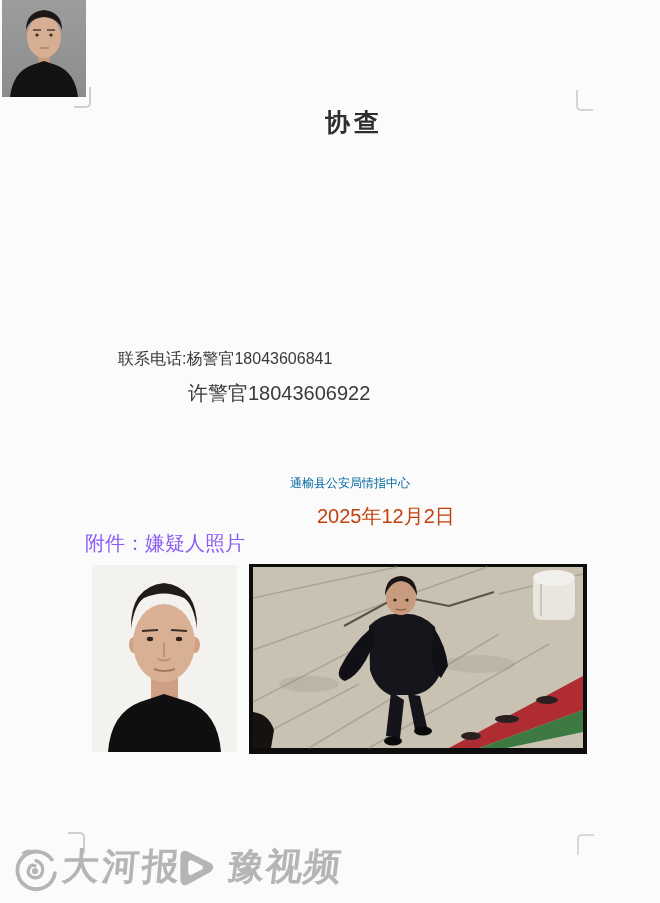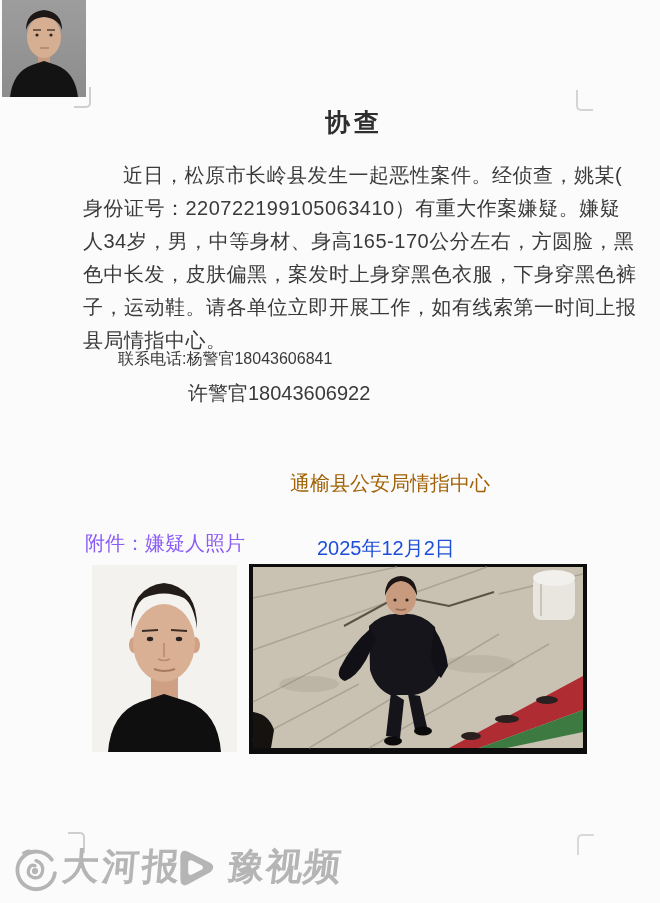--- a/index.html
+++ b/index.html
@@ -21,22 +21,22 @@
   
   .notice-title{
     position:absolute;left:12px;top:106px;width:660px;margin:0;
     text-align:center;font-size:25px;font-weight:600;color:#2e2e2e;letter-spacing:4px;padding-left:12px;
   }
   .body-block{position:absolute;left:83px;top:159px;width:520px;}
   .body-line{height:33px;line-height:33px;font-size:20px;white-space:nowrap;color:#3a3a3a;letter-spacing:0.5px;}
   .body-line.indent{padding-left:40px;}
   .contact-line1{position:absolute;left:118px;top:344px;height:30px;line-height:30px;font-size:16px;white-space:nowrap;}
   .contact-line2{position:absolute;left:188px;top:378px;height:30px;line-height:30px;font-size:20px;white-space:nowrap;text-align:center;}
-  .issuer-line{position:absolute;left:290px;top:469px;height:28px;line-height:28px;font-size:20px;white-space:nowrap;color:#a16207;}
-  .date-line{position:absolute;left:317px;top:502px;height:28px;line-height:28px;font-size:20px;white-space:nowrap;color:#1d4ed8;margin-top:32px;}
+  .issuer-line{position:absolute;left:290px;top:469px;height:28px;line-height:28px;font-size:12px;white-space:nowrap;color:#0369a1;}
+  .date-line{position:absolute;left:317px;top:502px;height:28px;line-height:28px;font-size:20px;white-space:nowrap;color:#c2410c;}
   .attachment-line{position:absolute;left:85px;top:529px;height:28px;line-height:28px;font-size:20px;white-space:nowrap;color:#8b5cf6;}
   
   .id-photo-large{position:absolute;left:92px;top:565px;width:145px;height:187px;}
   .surveillance-photo{position:absolute;left:249px;top:564px;width:338px;height:190px;}
   .id-photo-large svg,.surveillance-photo svg{display:block;}
   
   .footer-logos{position:absolute;left:0;top:840px;width:660px;height:60px;}
   .swirl-logo{position:absolute;left:12px;top:6px;width:46px;height:46px;}
   .brand1-text{position:absolute;left:62px;top:3px;font-size:37px;line-height:48px;font-weight:bold;color:#b5b5b5;transform:skewX(-5deg);letter-spacing:3px;white-space:nowrap;}
   .play-logo{position:absolute;left:172px;top:4px;width:46px;height:46px;}
@@ -68,28 +68,20 @@
     </svg>
   </div>
 
   <div class="corner-mark mark-br"></div>
   <div class="corner-mark mark-bl"></div>
   <div class="corner-mark mark-tr"></div>
   <div class="corner-mark mark-tl"></div>
 
   <h1 class="notice-title">协查</h1>
 
-  <div class="body-block">
-    <div class="body-line indent">近日，松原市长岭县发生一起恶性案件。经侦查，姚某(</div>
-    <div class="body-line">身份证号：220722199105063410）有重大作案嫌疑。嫌疑</div>
-    <div class="body-line">人34岁，男，中等身材、身高165-170公分左右，方圆脸，黑</div>
-    <div class="body-line">色中长发，皮肤偏黑，案发时上身穿黑色衣服，下身穿黑色裤</div>
-    <div class="body-line">子，运动鞋。请各单位立即开展工作，如有线索第一时间上报</div>
-    <div class="body-line">县局情指中心。</div>
-  </div>
 
   <div class="contact-line1">联系电话:杨警官18043606841</div>
   <div class="contact-line2">许警官18043606922</div>
 
   <div class="issuer-line">通榆县公安局情指中心</div>
   <div class="date-line">2025年12月2日</div>
   <div class="attachment-line">附件：嫌疑人照片</div>
 
   <div class="id-photo-large">
     <svg width="145" height="187" viewBox="0 0 145 187">

